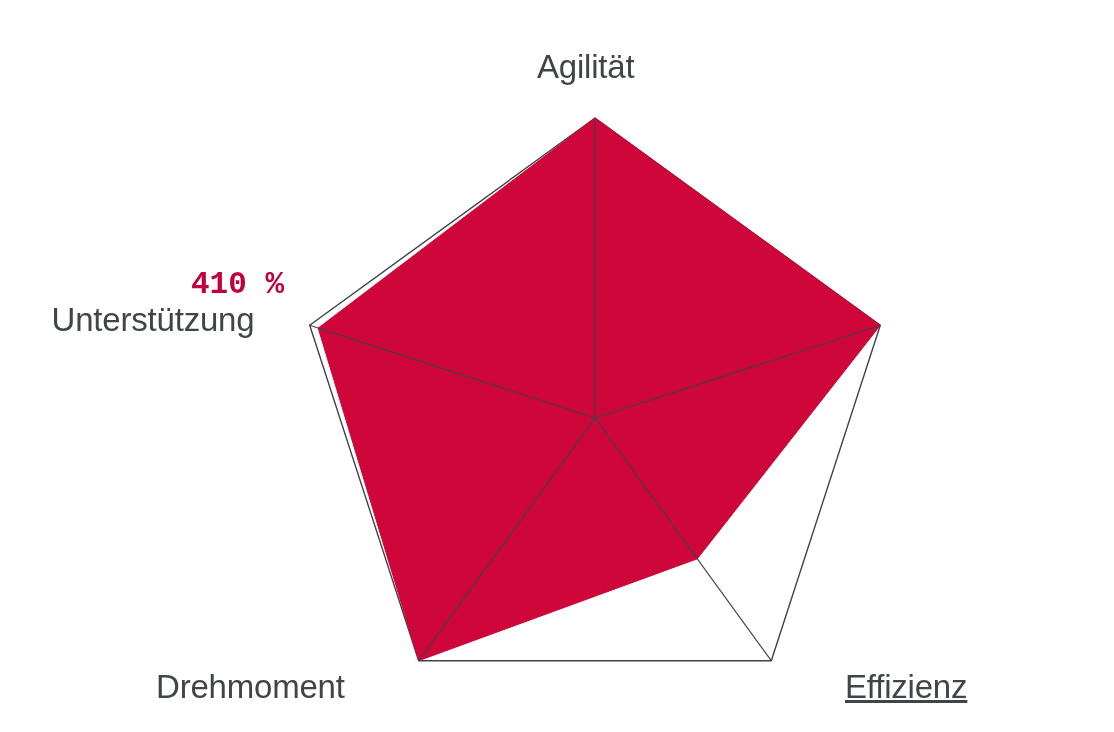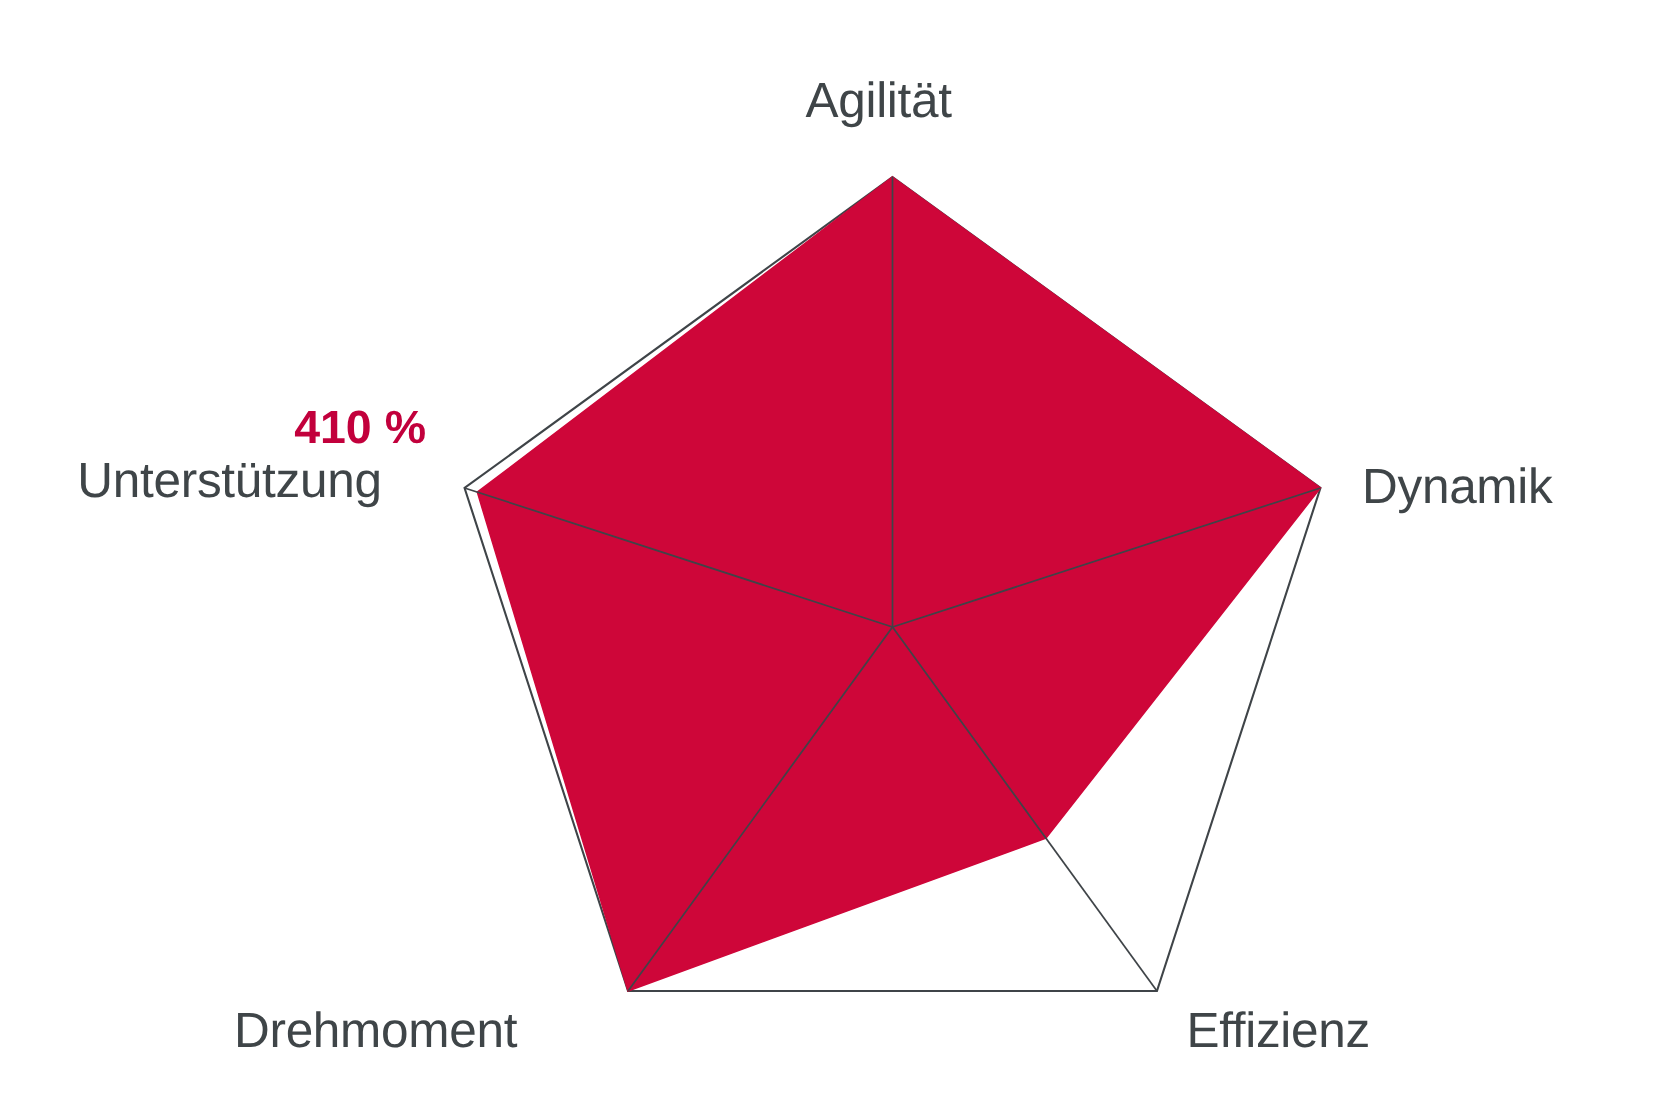--- a/index.html
+++ b/index.html
@@ -47,22 +47,23 @@
   
   #label-agilitaet {
     left: 537px;
     top: 50px;
   }
   #label-dynamik {
     left: 908px;
     top: 307px;
   }
   #label-effizienz {
-    left: 791px;
+    left: 845px;
     top: 670px;
+    text-decoration: underline;
   }
 
   #group-drehmoment {
     position: absolute;
     left: 156px;
     top: 670px;
     display: flex;
     align-items: flex-start;
     gap: 16px;
     white-space: nowrap;
@@ -75,20 +76,21 @@
     position: absolute;
     left: 22px;
     top: 268px;
     width: 262px;
     text-align: right;
   }
   #group-unterstuetzung .value-text {
     display: block;
     font-size: 31px;
     line-height: 1.12;
+    font-family: Liberation Mono, monospace;
   }
   #group-unterstuetzung .axis-label {
     position: static;
     display: block;
     text-align: center;
   }
 </style>
 </head>
 <body>
 
@@ -104,21 +106,20 @@
       <line x1="595" y1="418" x2="595.0" y2="118.0"></line>
       <line x1="595" y1="418" x2="880.3" y2="325.3"></line>
       <line x1="595" y1="418" x2="771.3" y2="660.7"></line>
       <line x1="595" y1="418" x2="418.7" y2="660.7"></line>
       <line x1="595" y1="418" x2="309.7" y2="325.3"></line>
     </g>
   </svg>
 
   <div class="axis-label" id="label-agilitaet">Agilität</div>
 
-  <div class="axis-label" id="label-dynamik">Dynamik</div>
 
   <div class="axis-label" id="label-effizienz">Effizienz</div>
 
   <div id="group-drehmoment">
     <span class="axis-label" style="position:static;">Drehmoment</span>
   </div>
 
   <div id="group-unterstuetzung">
     <span class="value-text">410 %</span>
     <span class="axis-label">Unterstützung</span>

